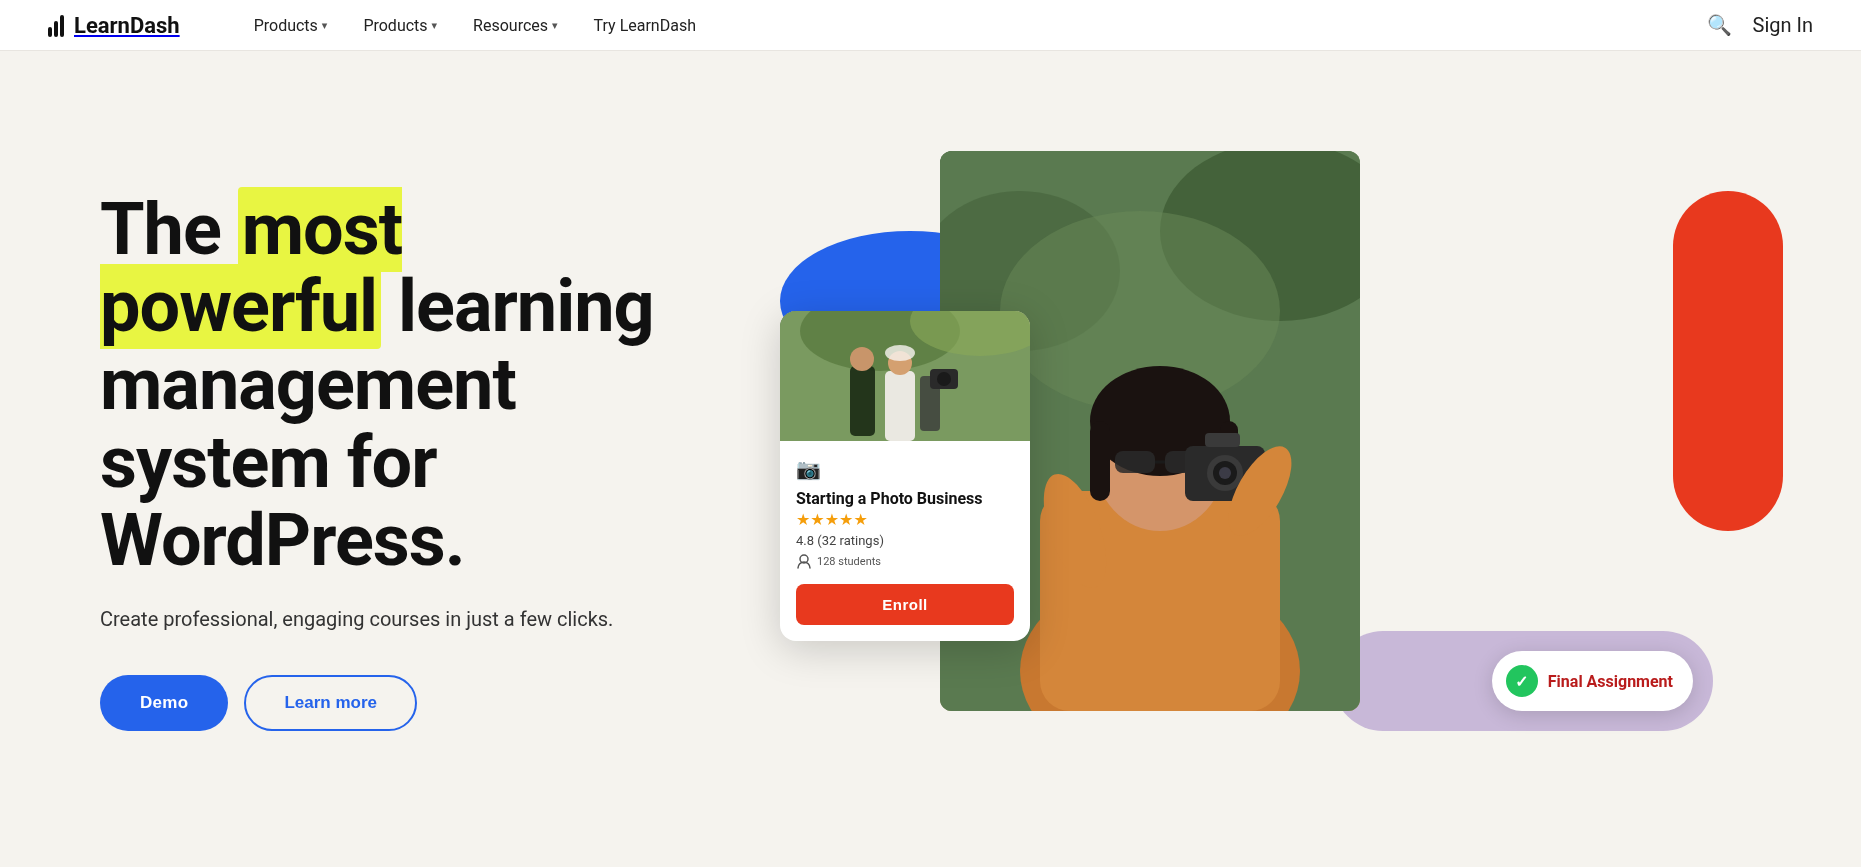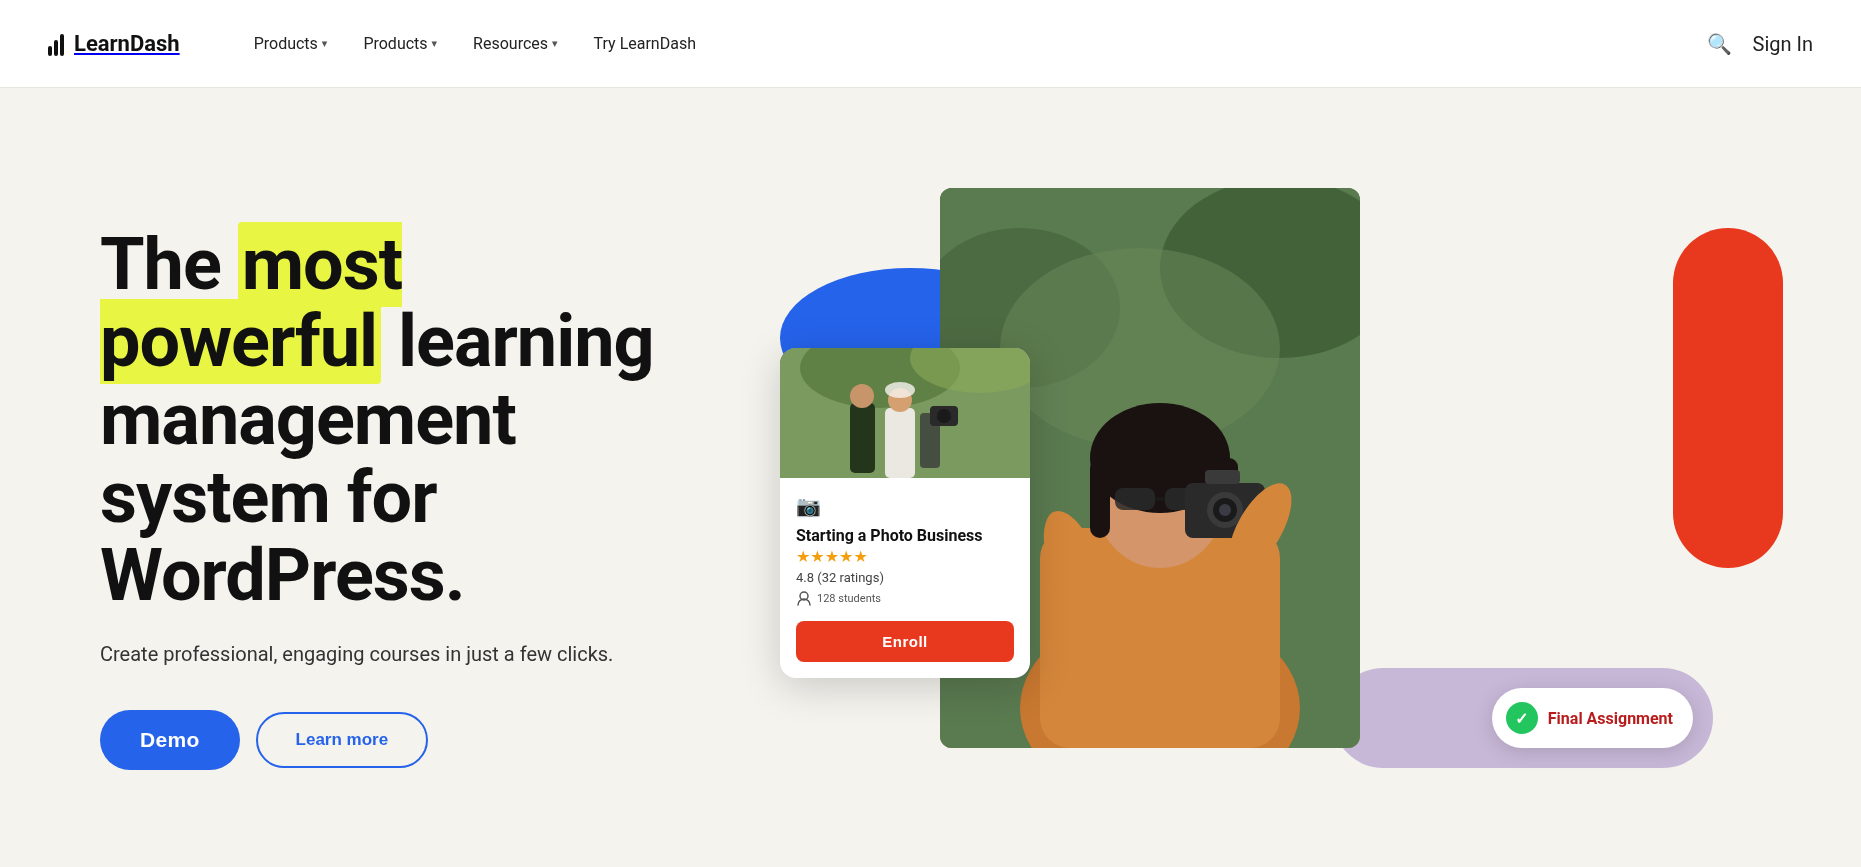--- a/index.html
+++ b/index.html
@@ -9,21 +9,21 @@
       overflow-x: hidden;
     }
 
     
     nav {
       background: #fff;
       border-bottom: 1px solid #e8e5e0;
       display: flex;
       align-items: center;
       padding: 0 48px;
-      height: 88px;
+      height: 51px;
       position: relative;
       z-index: 10;
     }
     .nav-logo {
       display: flex;
       align-items: center;
       gap: 10px;
       font-size: 22px;
       font-weight: 700;
       color: #111;
@@ -129,21 +129,21 @@
       display: flex;
       gap: 16px;
       align-items: center;
     }
     .btn-demo {
       background: #2563eb;
       color: #fff;
       border: none;
       border-radius: 50px;
       padding: 18px 40px;
-      font-size: 21px;
+      font-size: 17px;
       font-weight: 700;
       cursor: pointer;
       letter-spacing: 0.3px;
     }
     .btn-learn {
       background: transparent;
       color: #2563eb;
       border: 2px solid #2563eb;
       border-radius: 50px;
       padding: 16px 38px;

